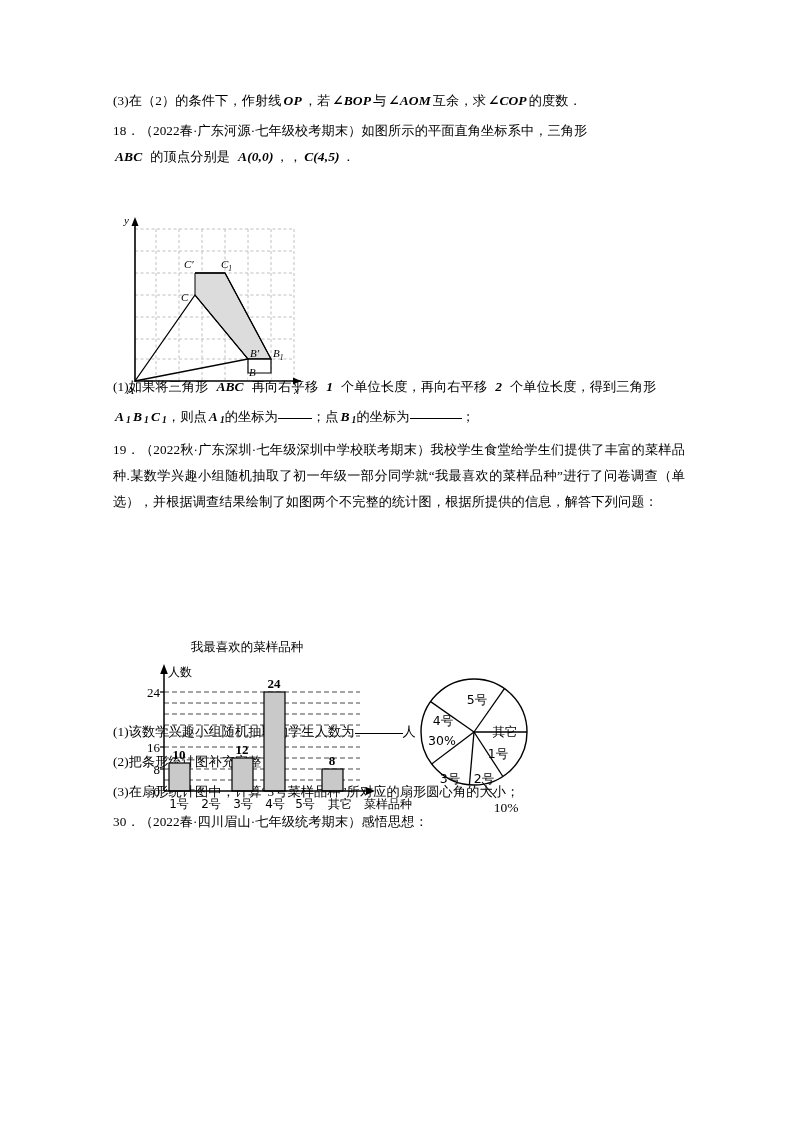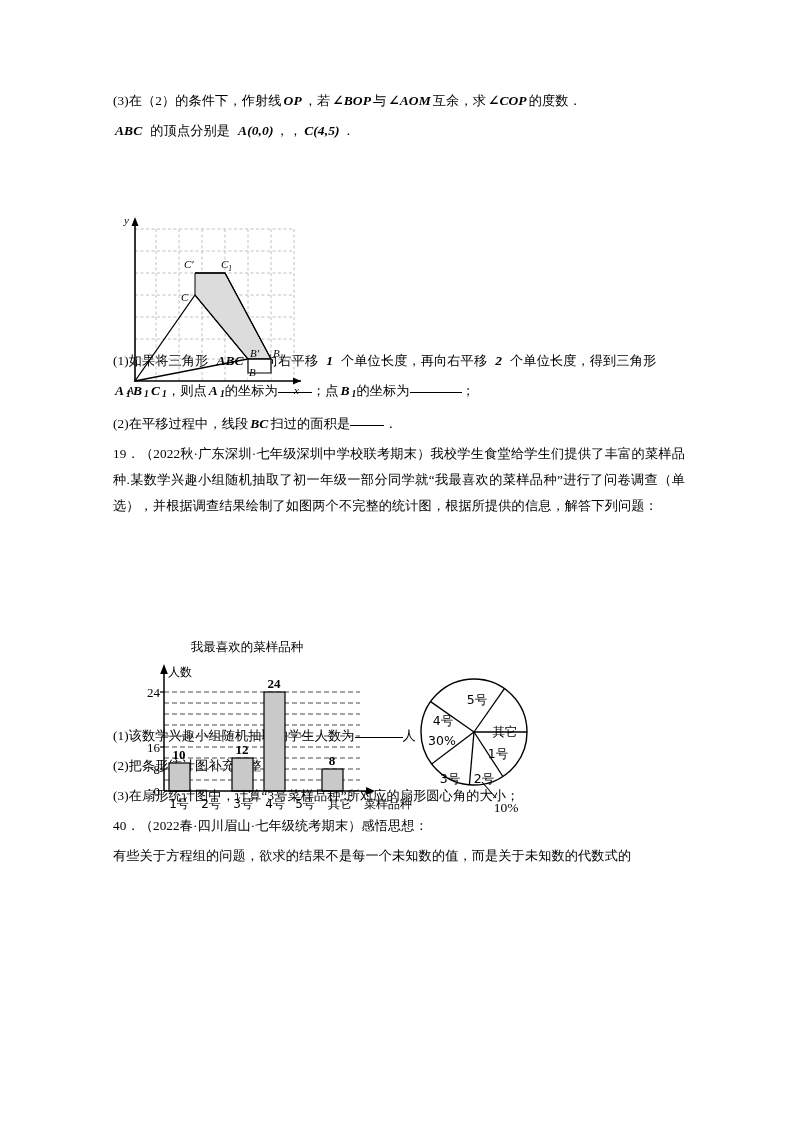--- a/index.html
+++ b/index.html
@@ -77,58 +77,55 @@
 <body>
 
 <div class="page">
 
   <div class="content">
 
     <p class="para">
       <span>(3)在（2）的条件下，作射线</span><span class="mi">OP</span><span>，若</span><span class="mi">∠BOP</span><span>与</span><span class="mi">∠AOM</span><span>互余，求</span><span class="mi">∠COP</span><span>的度数．</span>
     </p>
 
+    <p class="para tight">
+      <span>18．</span><span>（2022春·广东河源·七年级校考期末）</span><span>如图所示的平面直角坐标系中，三角形</span>
+    </p>
     <p class="para">
       <span class="mi">ABC</span><span class="mspace"></span><span>的顶点分别是</span><span class="mspace"></span><span class="mi">A(0,0)</span><span>，</span><span>，</span><span class="mi">C(4,5)</span><span>．</span>
     </p>
 
     <div style="height:200px"></div>
 
     <p class="para">
       <span>(1)如果将三角形</span><span class="mspace"></span><span class="mi">ABC</span><span class="mspace"></span><span>再向右平移</span><span class="mspace"></span><span class="mi">1</span><span class="mspace"></span><span>个单位长度，再向右平移</span><span class="mspace"></span><span class="mi">2</span><span class="mspace"></span><span>个单位长度，得到三角形</span>
     </p>
     <p class="para">
       <span class="mi">A</span><span class="mi-sub">1</span><span class="mi">B</span><span class="mi-sub">1</span><span class="mi">C</span><span class="mi-sub">1</span><span>，则点</span><span class="mi">A</span><span class="mi-sub">1</span><span>的坐标为</span><span class="blank-s"></span><span>；点</span><span class="mi">B</span><span class="mi-sub">1</span><span>的坐标为</span><span class="blank-l"></span><span>；</span>
     </p>
 
-    <p class="para">
-      <span>(2)在平移过程中，线段</span><span class="mi">BC</span><span>扫过的面积是</span><span class="blank-s"></span><span>．</span>
-    </p>
 
     <p class="para">
       <span>19．</span><span>（2022秋·广东深圳·七年级深圳中学校联考期末）</span><span>我校学生食堂给学生们提供了丰富的菜样品种.某数学兴趣小组随机抽取了初一年级一部分同学就“我最喜欢的菜样品种”进行了问卷调查（单选），并根据调查结果绘制了如图两个不完整的统计图，根据所提供的信息，解答下列问题：</span>
     </p>
 
     <div style="height:200px"></div>
 
     <p class="para">
       <span>(1)该数学兴趣小组随机抽取的学生人数为</span><span class="blank-m"></span><span>人；</span>
     </p>
     <p class="para">
       <span>(2)把条形统计图补充完整；</span>
     </p>
     <p class="para">
       <span>(3)在扇形统计图中，计算“3号菜样品种”所对应的扇形圆心角的大小；</span>
     </p>
 
     <p class="para">
-      <span>40．</span><span>（2022春·四川眉山·七年级统考期末）</span><span>感悟思想：</span>
-    </p>
-    <p class="para">
-      <span>有些关于方程组的问题，欲求的结果不是每一个未知数的值，而是关于未知数的代数式的</span>
+      <span>30．</span><span>（2022春·四川眉山·七年级统考期末）</span><span>感悟思想：</span>
     </p>
   </div>
 
   <div class="fig-coord">
     <svg width="190" height="192" viewBox="0 0 190 192" xmlns="http://www.w3.org/2000/svg">
 
       <g stroke="#b9b9b9" stroke-width="0.9" stroke-dasharray="3,2.5">
 
         <line x1="38" y1="22" x2="38" y2="174"></line>
         <line x1="61" y1="22" x2="61" y2="174"></line>

